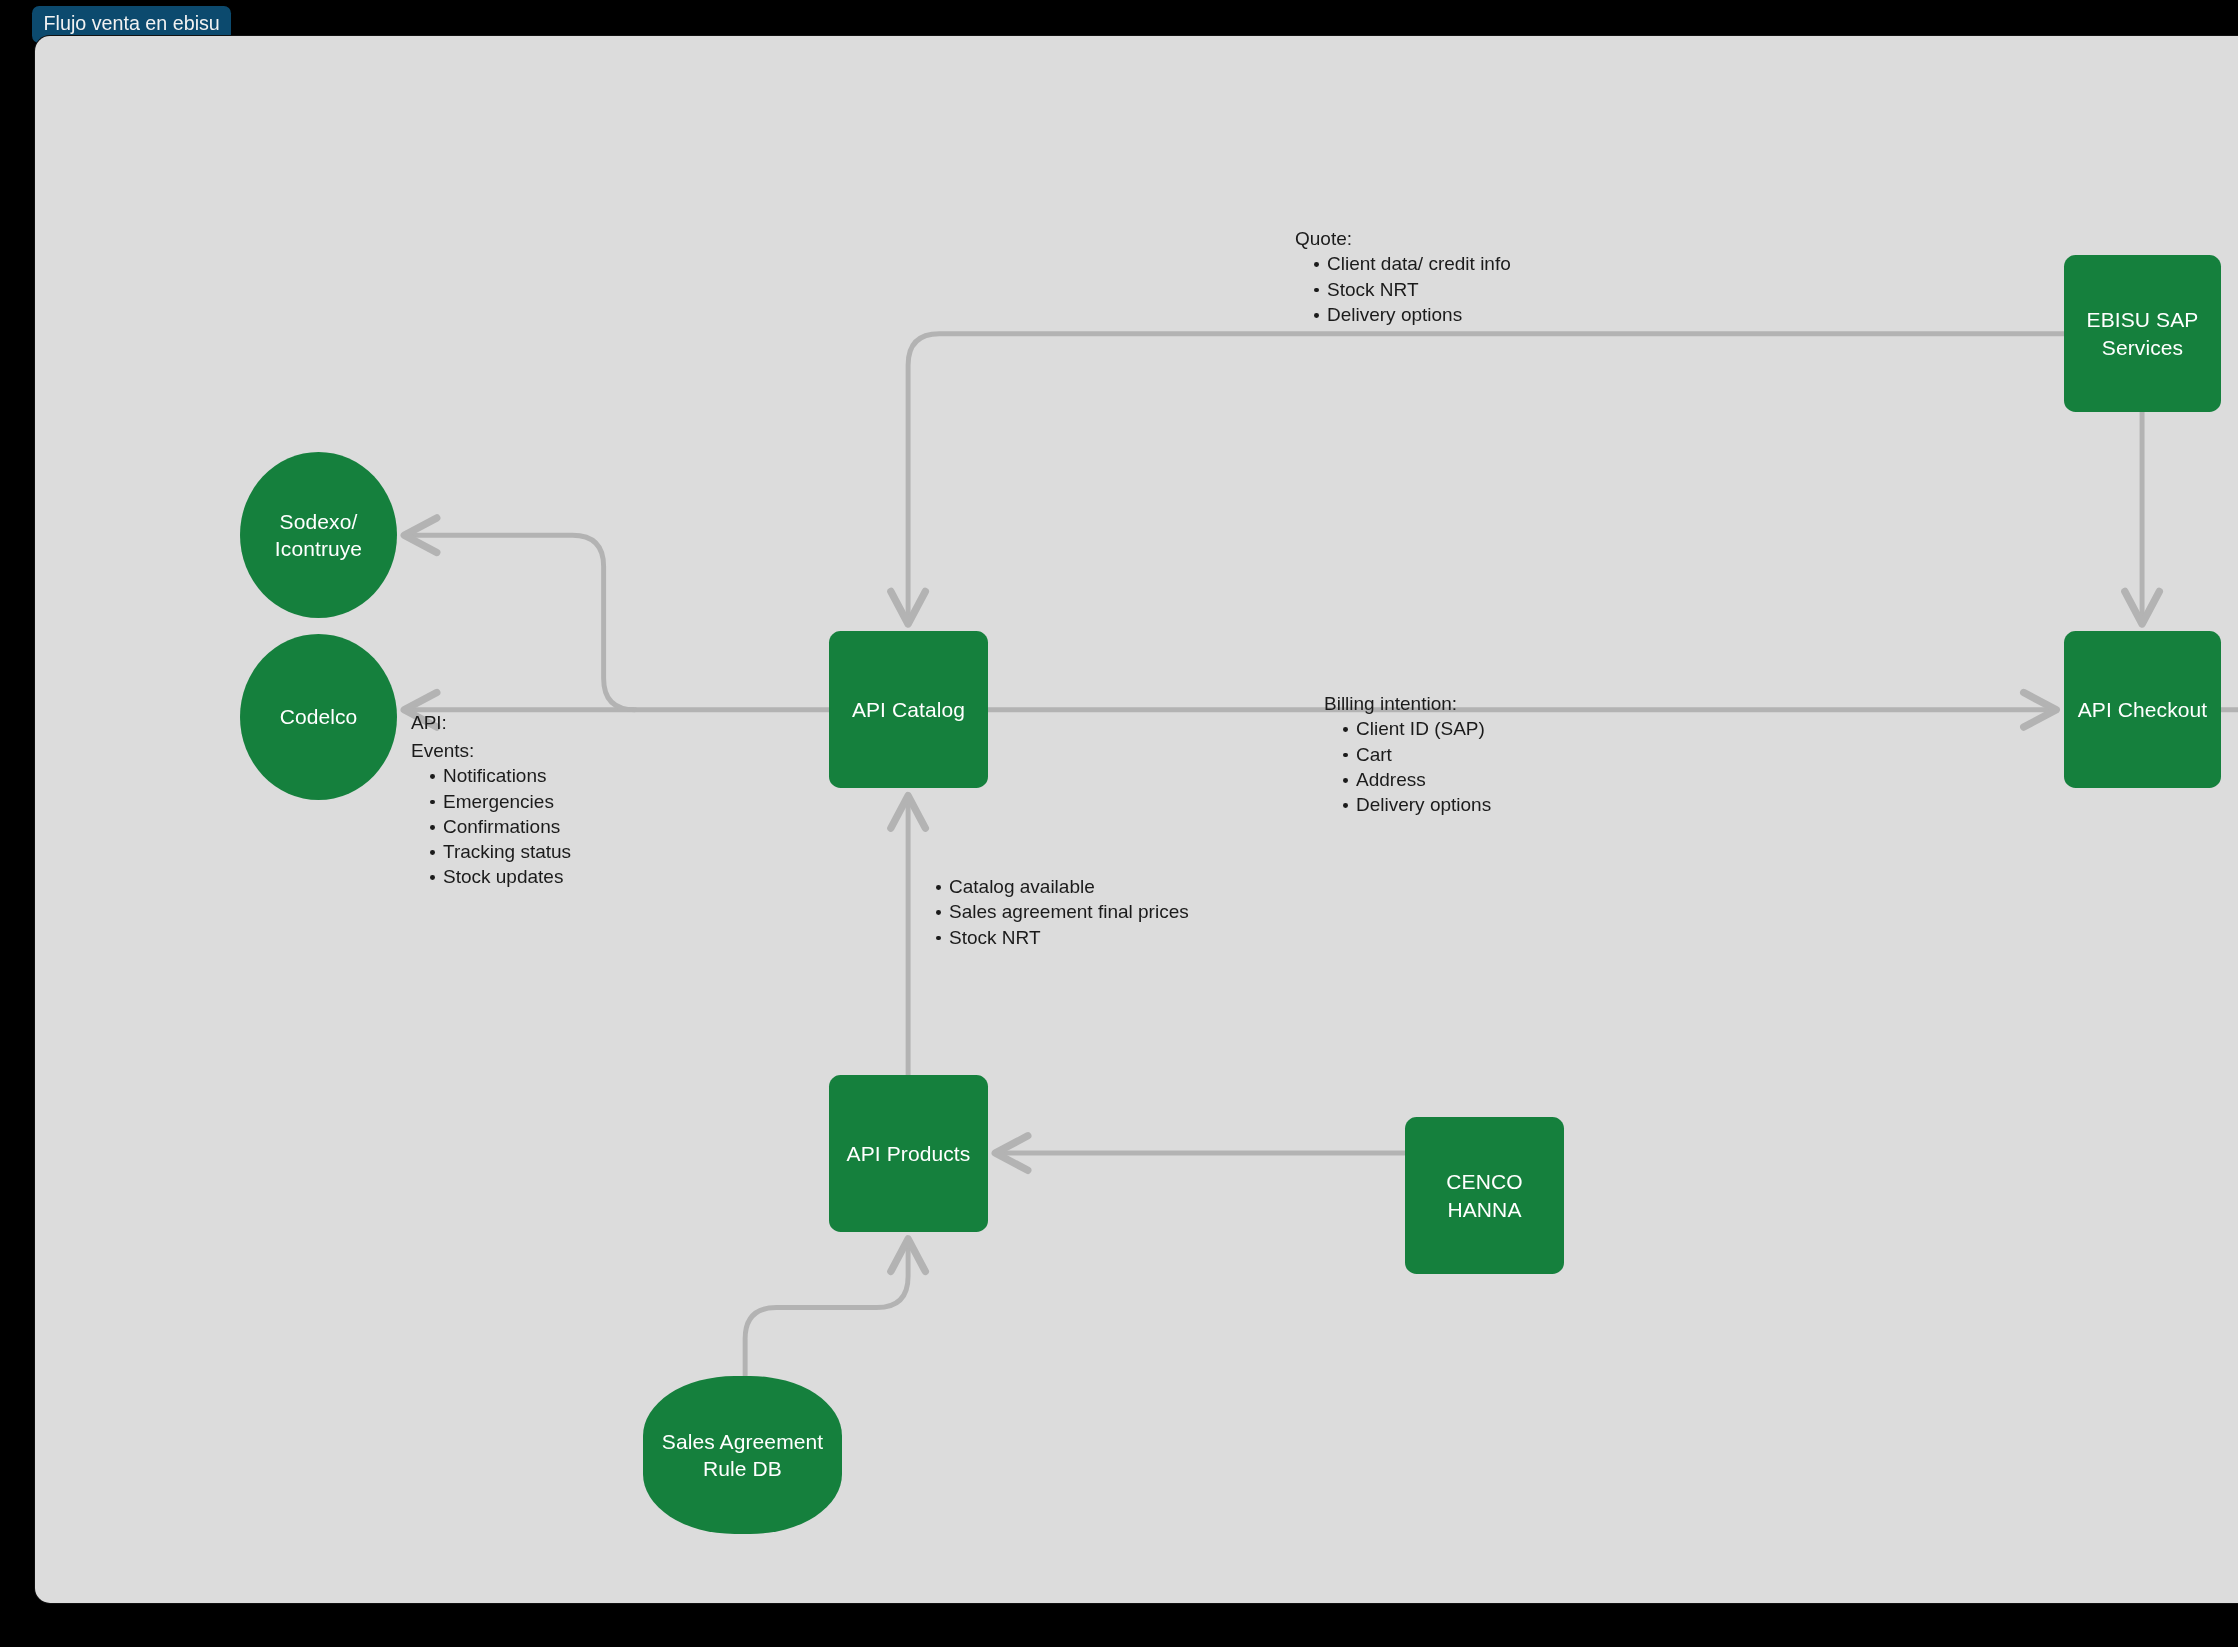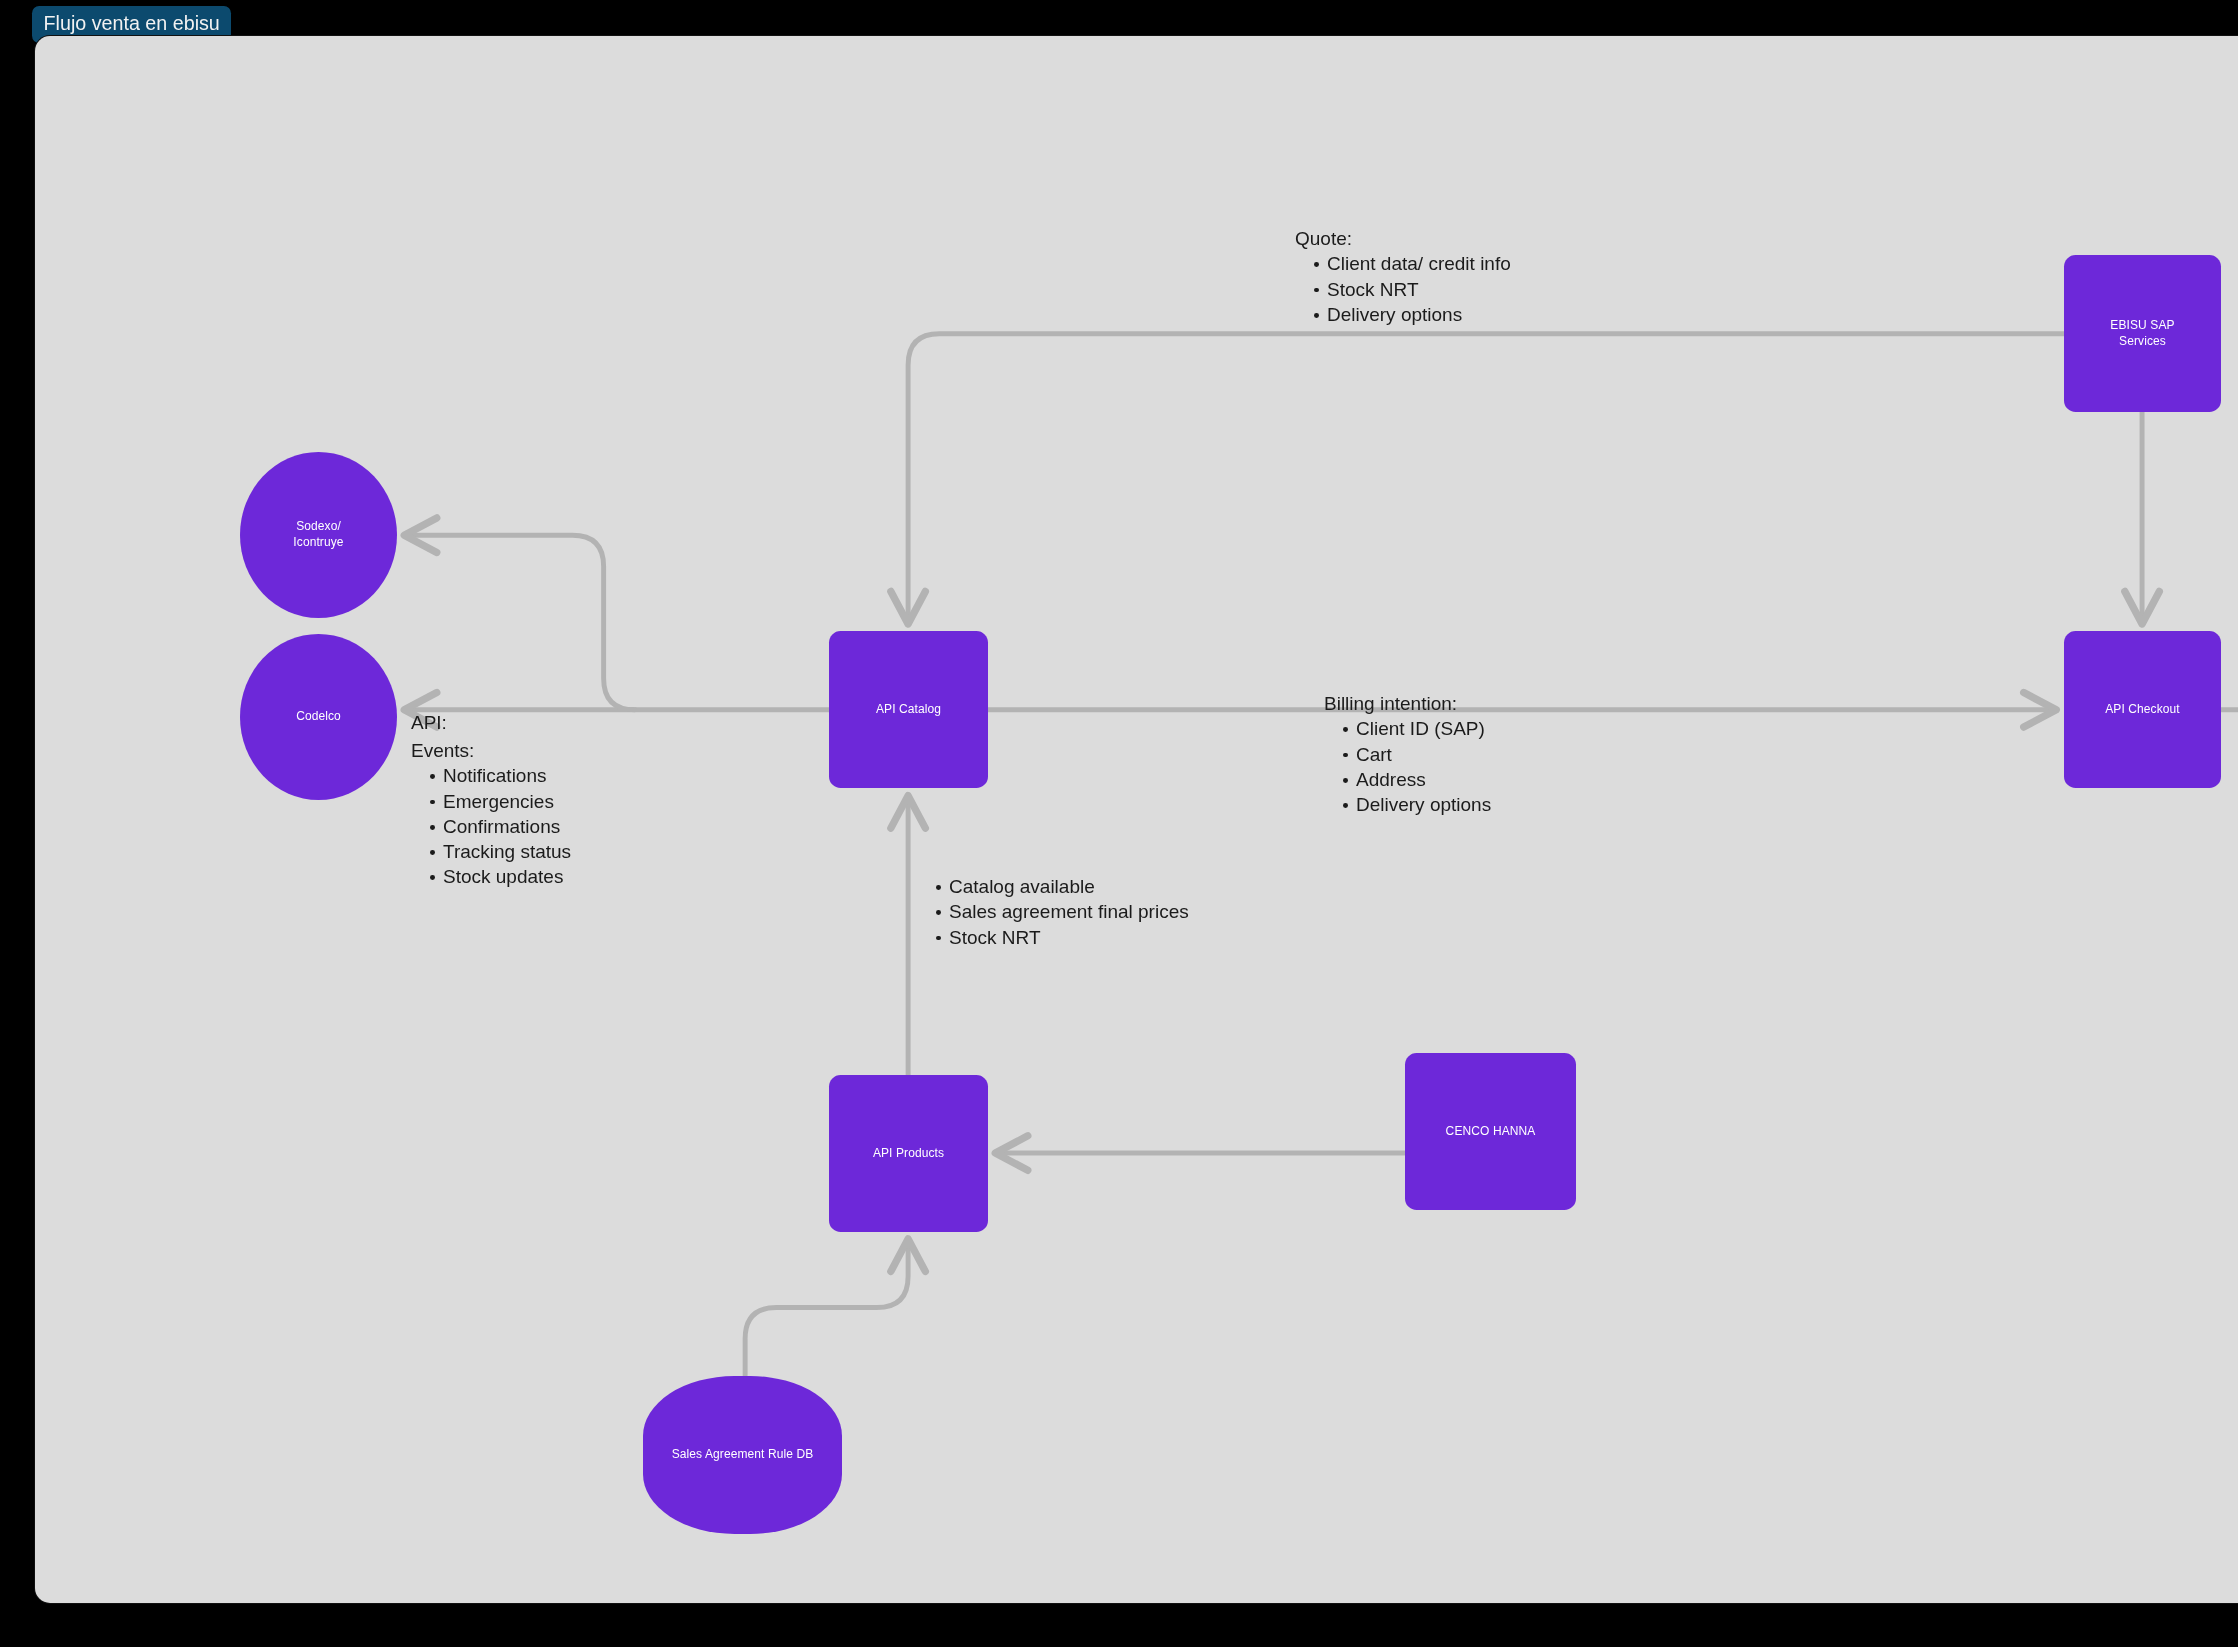--- a/index.html
+++ b/index.html
@@ -20,23 +20,23 @@
     position:absolute;left:35px;top:36px;
     width:2896px;height:1567px;
     background:#dcdcdc;border-radius:15px;
     box-shadow:0 0 0 0.9px #111;
     overflow:hidden;
   }
   .svg-layer{position:absolute;left:0;top:0;width:2896px;height:1567px;}
 
   
   .node{
-    position:absolute;background:#6d28d9;color:#fff;
+    position:absolute;background:#15803d;color:#fff;
     display:flex;align-items:center;justify-content:center;
-    text-align:center;font-size:12px;line-height:1.3;
+    text-align:center;font-size:21px;line-height:1.3;
     letter-spacing:0.1px;box-sizing:border-box;padding:2.7px 6.3px;
   }
   .node.rect{border-radius:11.6px;}
   .node.ellipse{border-radius:50%;}
   .node.db{border-radius:46%/38%;}
 
   
   .note{position:absolute;color:#1b1b1b;font-size:19px;line-height:1.0;}
   .note .hd{display:block;margin:0 0 6.3px 0;white-space:nowrap;}
   .note ul{margin:0;padding:0 0 0 32px;list-style:none;}
@@ -97,21 +97,21 @@
     </div>
 
     <div class="node rect" style="left:794px;top:595px;width:159px;height:157px;">
       <span>API Catalog</span>
     </div>
 
     <div class="node rect" style="left:794px;top:1039px;width:159px;height:157px;justify-content:center;">
       <span>API Products</span>
     </div>
 
-    <div class="node rect" style="left:1370px;top:1017px;width:171px;height:157px;">
+    <div class="node rect" style="left:1370px;top:1081px;width:159px;height:157px;">
       <span>CENCO HANNA</span>
     </div>
 
     <div class="node db" style="left:608px;top:1340px;width:199px;height:158px;">
       <span>Sales Agreement Rule DB</span>
     </div>
 
     <div class="node rect" style="left:2029px;top:219px;width:157px;height:157px;">
       <span>
         <span style="white-space:pre-line">EBISU SAP

